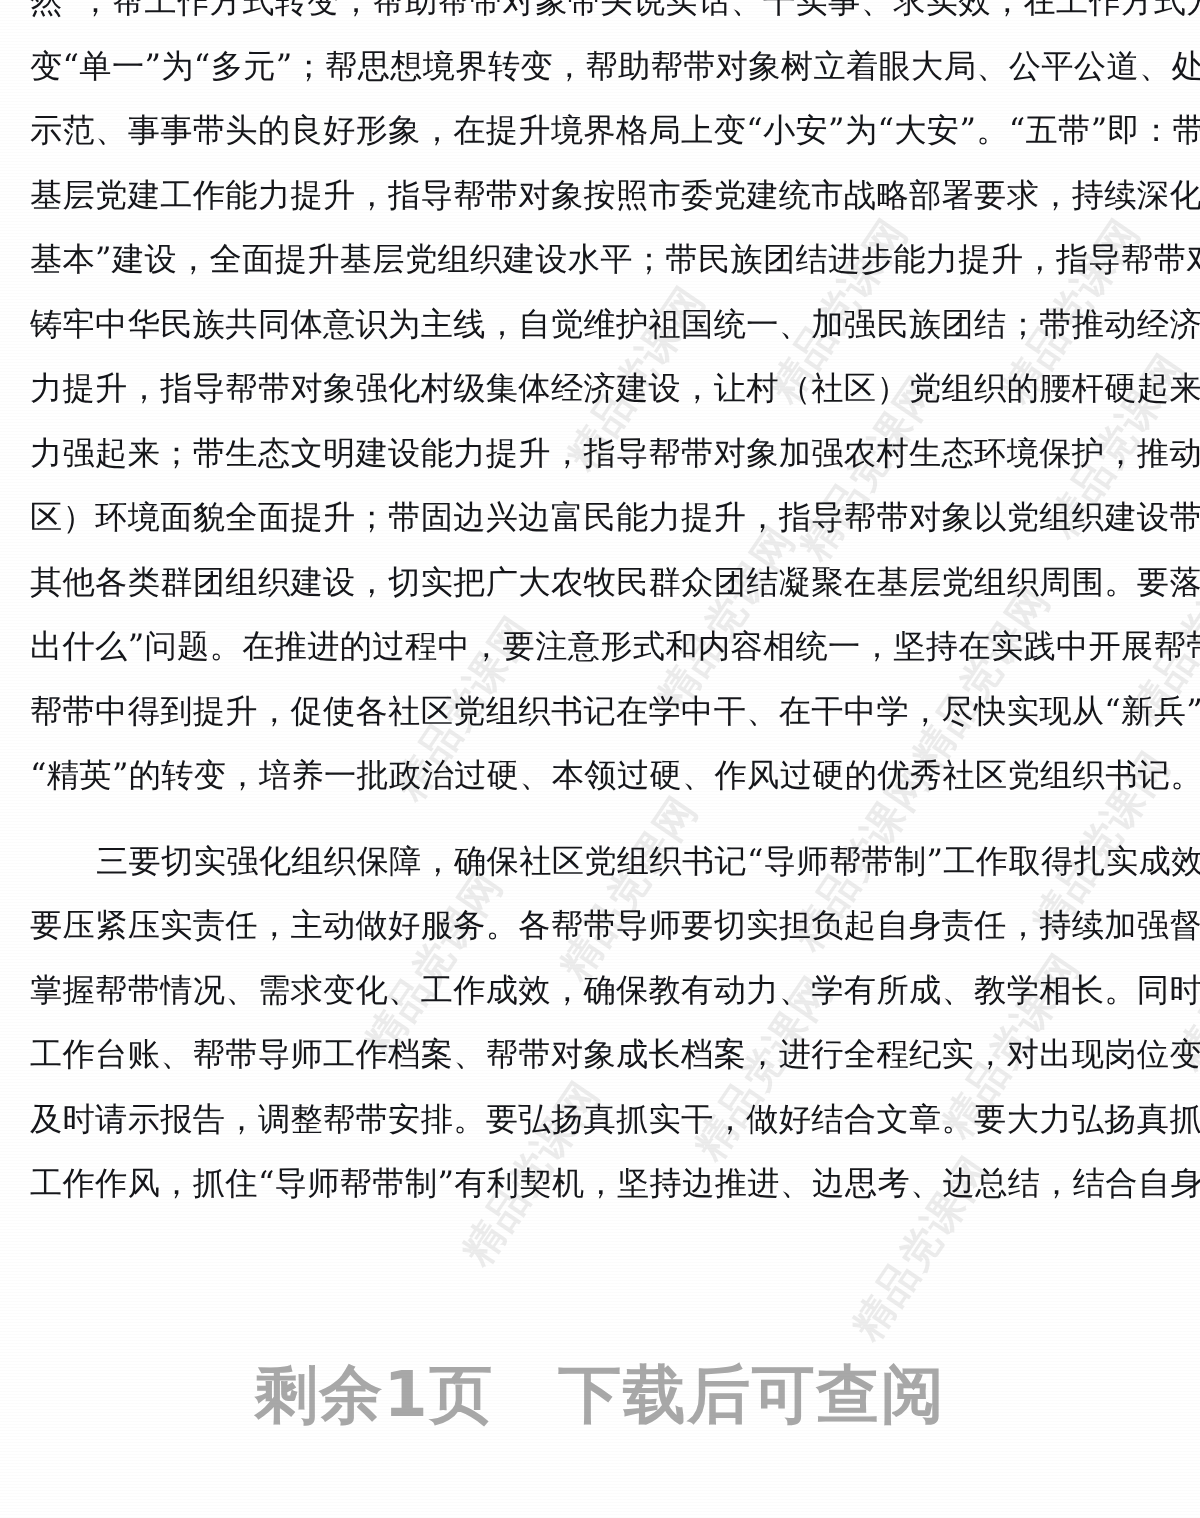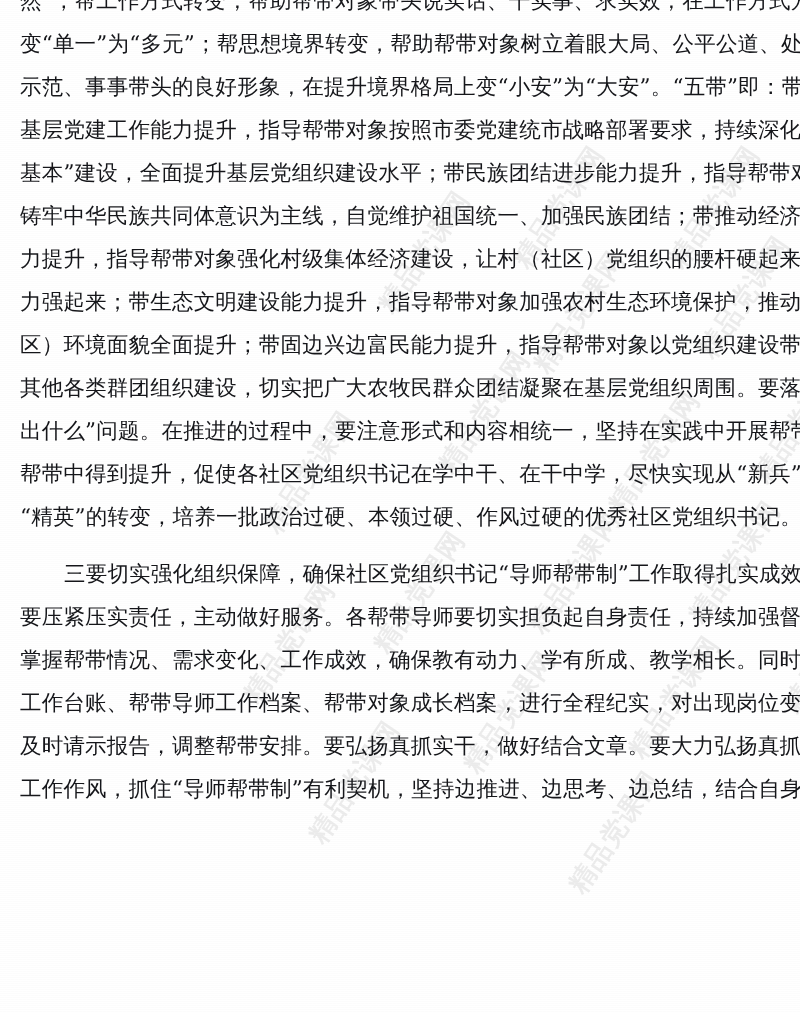--- a/index.html
+++ b/index.html
@@ -816,15 +816,18 @@
             <span>，</span>
             <span>结</span>
             <span>合</span>
             <span>自</span>
             <span>身</span>
           </div>
         </div>
       </div>
   </div>
 
+  <div id="bottom-banner">
+    <span class="banner-text">剩余1页　下载后可查阅</span>
+  </div>
 
   <div id="grain"></div>
 </div>
 
 </body></html>

